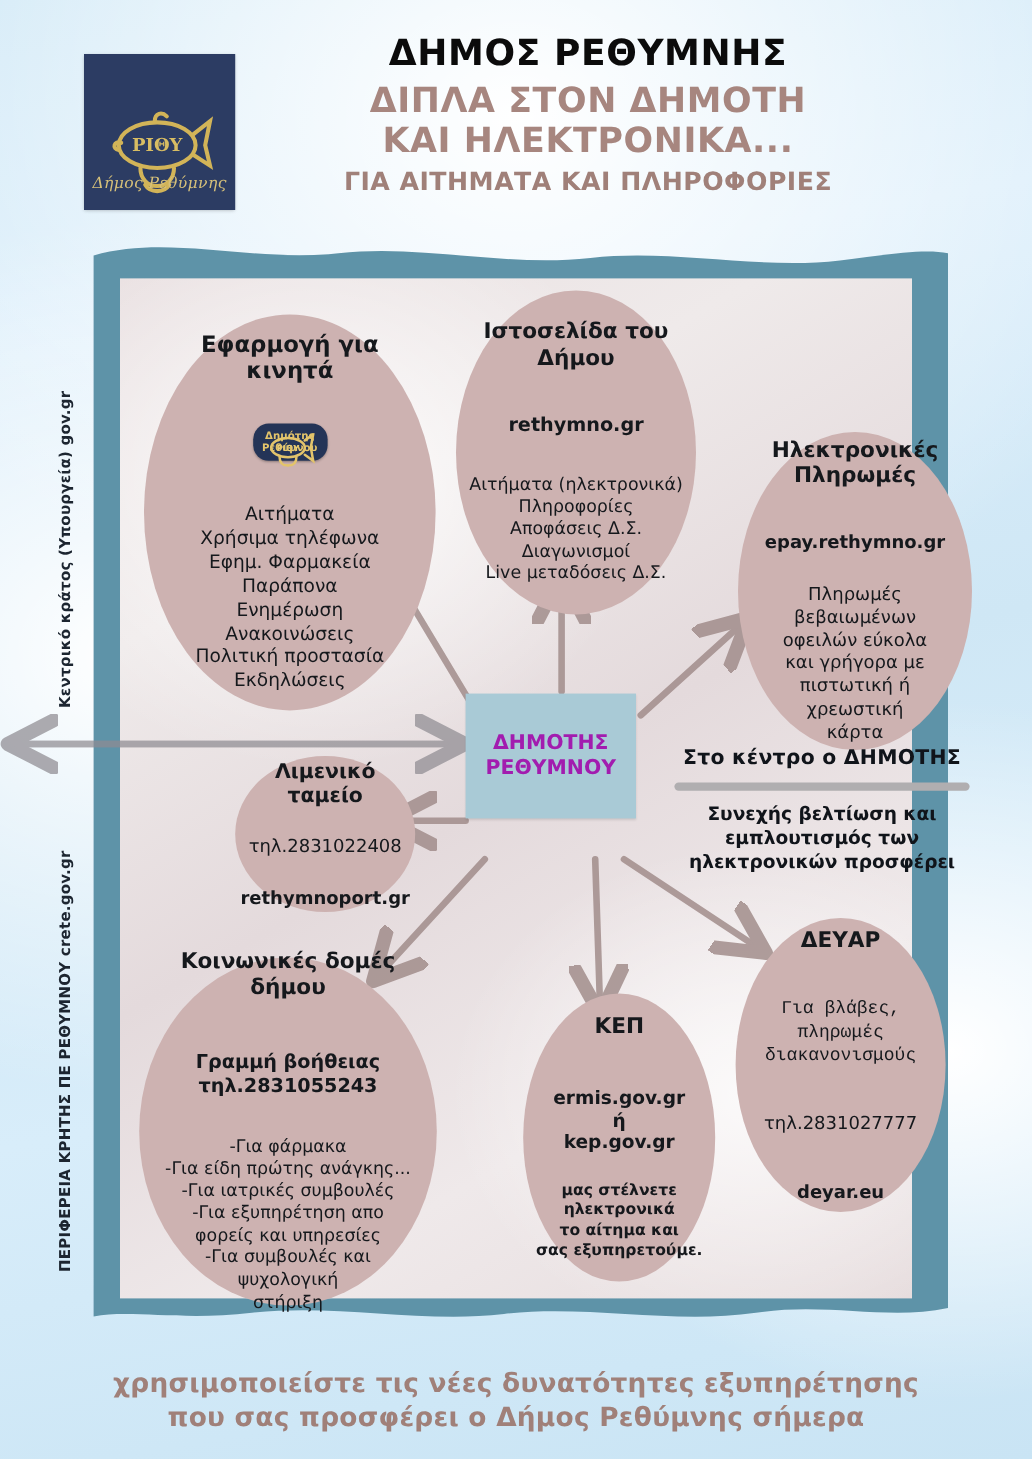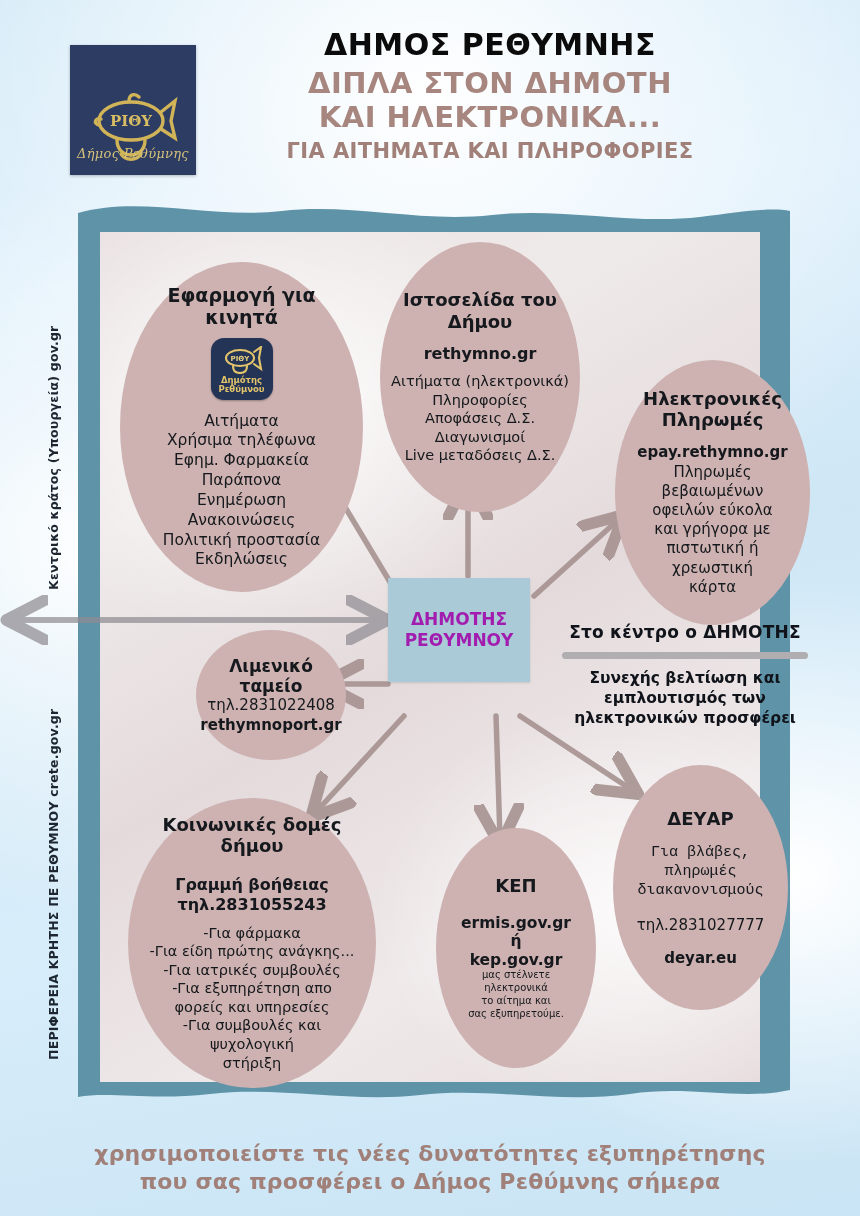--- a/index.html
+++ b/index.html
@@ -53,21 +53,21 @@
     white-space:nowrap;letter-spacing:.2px;
   }
   #side-top{left:46px;top:590px;}
   #side-bottom{left:46px;top:1060px;}
 
   
   .bubble{
     position:absolute;border-radius:50%;
     background:#cdb2b1;
     display:flex;flex-direction:column;align-items:center;justify-content:center;
-    text-align:center;color:#15181c;box-sizing:border-box;
+    text-align:center;color:#15181c;box-sizing:border-box;gap:23px;
   }
   .bt{font-weight:bold;line-height:1.18;}
   .bsub{font-weight:bold;line-height:1.2;}
   .bl{line-height:1.28;}
 
   #b-app{left:120px;top:262px;width:243px;height:330px;padding:14px 8px;}
   #b-app .bt{font-size:19px;}
   #b-app .bl{font-size:15.5px;margin-top:6px;}
   #appicon{
     width:62px;height:62px;border-radius:13px;background:#243457;margin:9px 0 6px 0;
@@ -87,29 +87,29 @@
   #b-pay{left:615px;top:360px;width:195px;height:265px;padding:10px 8px;}
   #b-pay .bt{font-size:18px;}
   #b-pay .bsub{font-size:15px;margin-top:12px;}
   #b-pay .bl{font-size:15px;margin-top:2px;}
 
   #b-port{left:196px;top:630px;width:150px;height:130px;padding:4px;}
   #b-port .bt{font-size:17px;}
   #b-port .bl{font-size:15px;}
   #b-port .bsub{font-size:15px;}
 
-  #b-social{left:128px;top:798px;width:248px;height:290px;padding:10px 6px;}
+  #b-social{left:116px;top:798px;width:248px;height:290px;padding:10px 6px;}
   #b-social .bt{font-size:18px;}
   #b-social .bsub{font-size:16px;margin-top:19px;}
   #b-social .bl{font-size:14.5px;margin-top:10px;}
 
   #b-kep{left:436px;top:828px;width:160px;height:240px;padding:8px 4px;}
   #b-kep .bt{font-size:18px;}
   #b-kep .bsub{font-size:15.5px;margin-top:17px;}
-  #b-kep .bl{font-size:10px;margin-top:0;}
+  #b-kep .bl{font-size:13px;margin-top:0;font-weight:bold;}
 
   #b-deyar{left:613px;top:765px;width:175px;height:245px;padding:8px 6px;}
   #b-deyar .bt{font-size:18px;}
   #b-deyar .bl{font-size:15px;margin-top:14px;font-family:Liberation Mono, monospace;}
   #b-deyar .bl2{font-size:15px;margin-top:15px;line-height:1.25;}
   #b-deyar .bsub{font-size:15px;margin-top:15px;}
 
   
   #centerbox{
     position:absolute;left:388px;top:578px;width:142px;height:104px;

